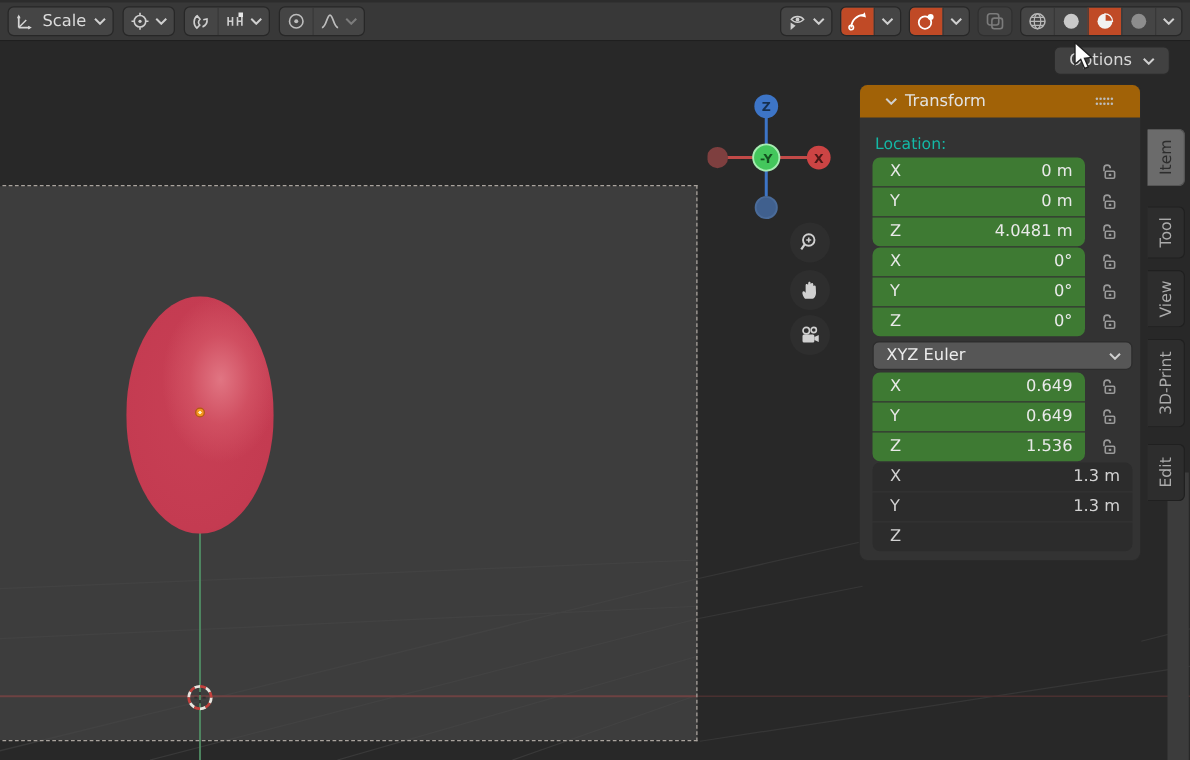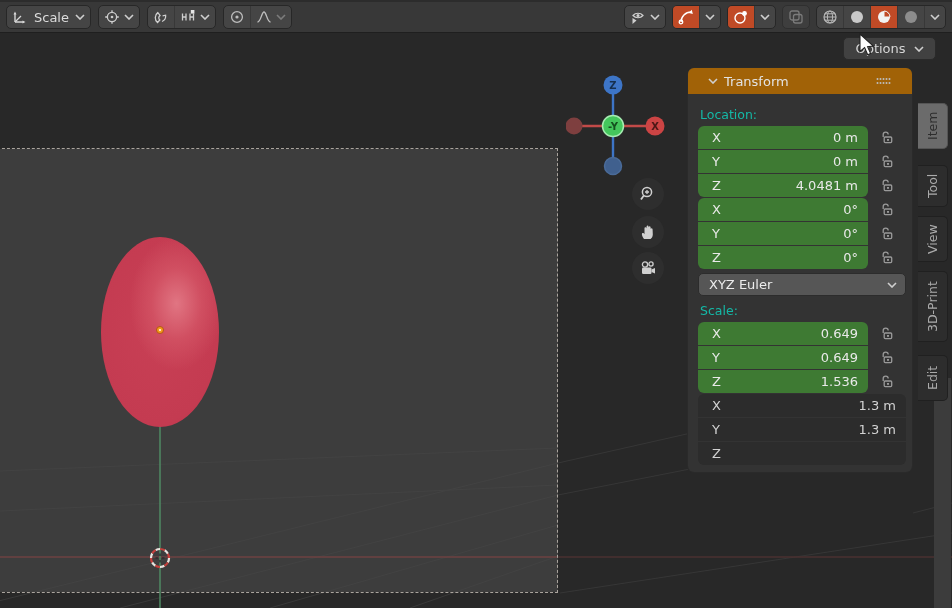--- a/index.html
+++ b/index.html
@@ -432,21 +432,20 @@
           </div>
         </div>
 
         <div class="dropdown">
           <span>XYZ Euler</span>
           <svg class="chev" viewBox="0 0 10 6">
               <path d="M1 1l4 4 4-4"></path>
             </svg>
         </div>
 
-        <div class="slabel">Scale:</div>
         <div class="rows">
           <div class="rowline">
             <div class="field">
               <span class="ax">X</span>
               <span class="vv">0.649</span>
             </div>
             <div class="lockcol">
                 <svg width="15" height="15" viewBox="0 0 15 15">
                   <path d="M3.2 7 V4.6 a2.5 2.5 0 0 1 5 0" fill="none" stroke="#9a9a9a" stroke-width="1.3"></path>
                   <rect x="4.2" y="7" width="7.5" height="5.6" rx="1" fill="none" stroke="#9a9a9a" stroke-width="1.3"></rect>

